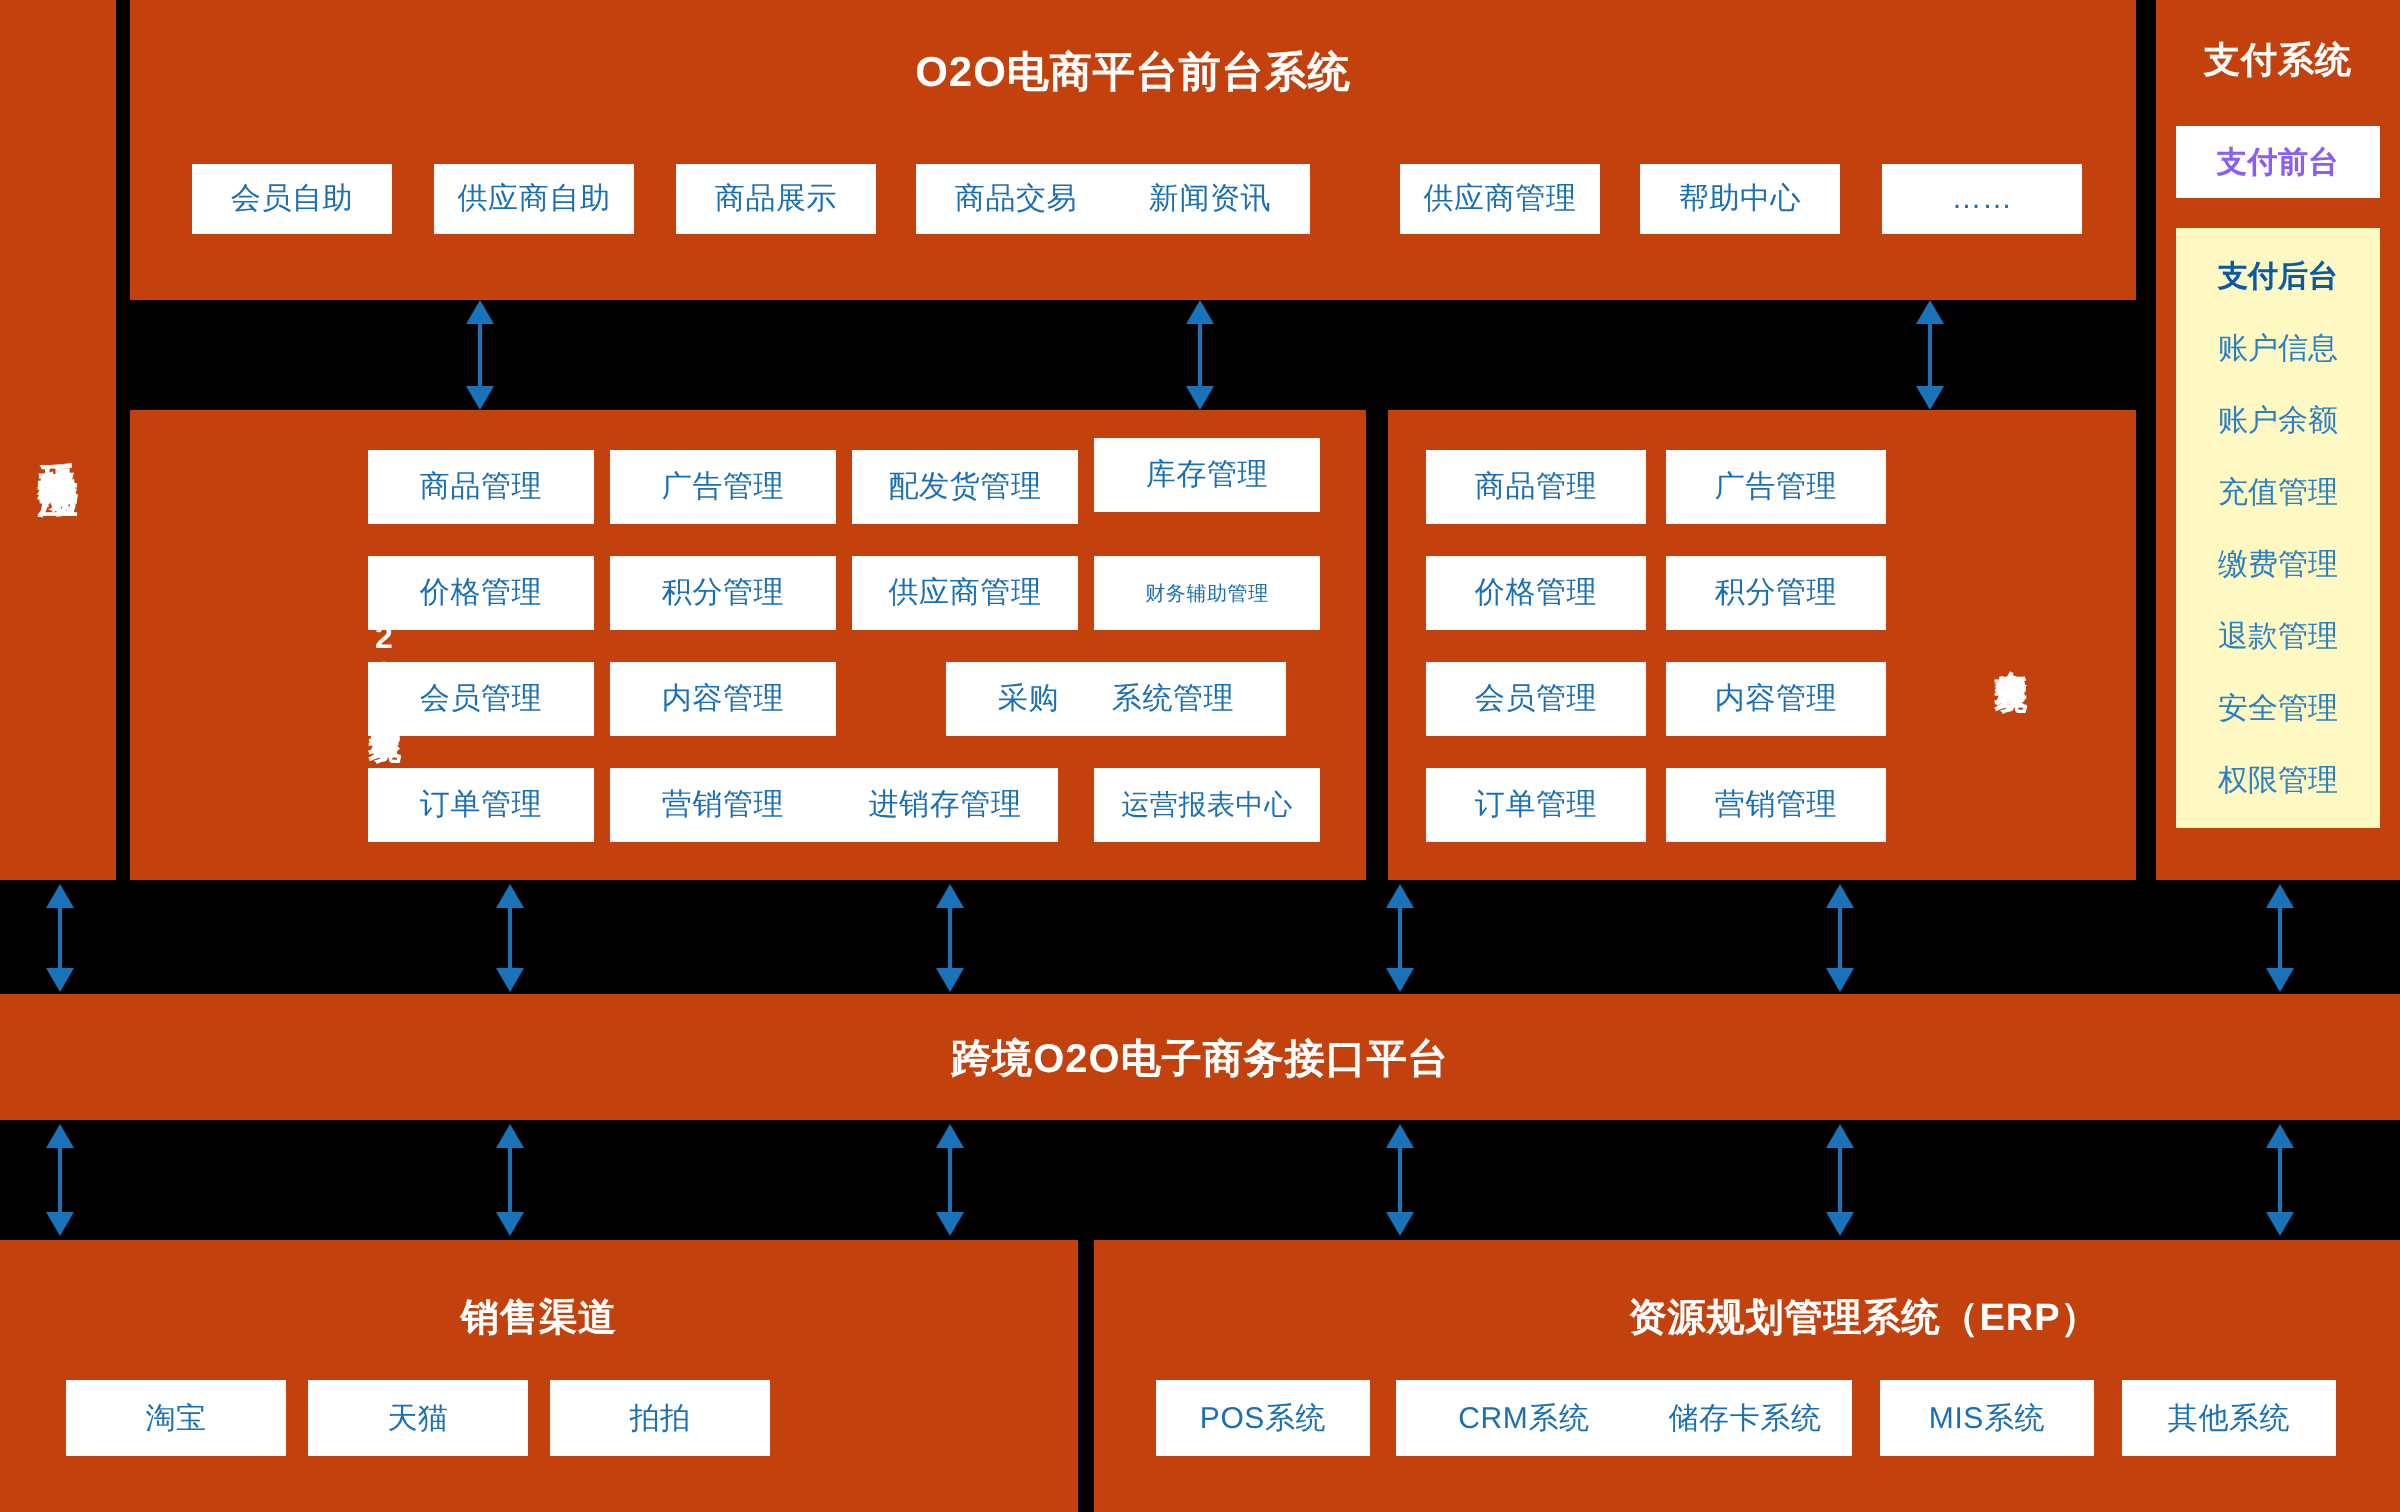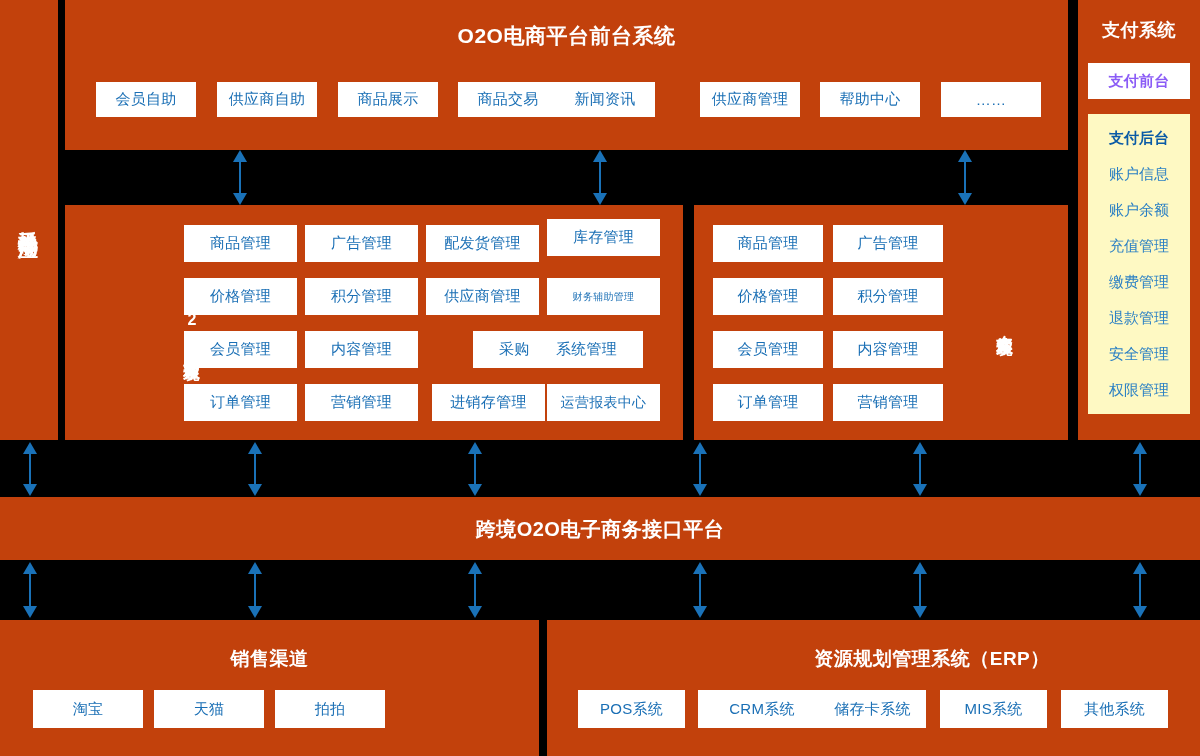--- a/index.html
+++ b/index.html
@@ -159,21 +159,21 @@
   <div class="chip" style="left:426px; top:278px; width:113px; height:37px;">供应商管理</div>
   <div class="chip" style="left:547px; top:278px; width:113px; height:37px; font-size:10px;">财务辅助管理</div>
 
   <div class="chip" style="left:184px; top:331px; width:113px; height:37px;">会员管理</div>
   <div class="chip" style="left:305px; top:331px; width:113px; height:37px;">内容管理</div>
   <div class="chip" style="left:426px; top:331px; width:113px; height:37px;margin-left:47px;">采购管理</div>
   <div class="chip" style="left:530px; top:331px; width:113px; height:37px;">系统管理</div>
 
   <div class="chip" style="left:184px; top:384px; width:113px; height:37px;">订单管理</div>
   <div class="chip" style="left:305px; top:384px; width:113px; height:37px;">营销管理</div>
-  <div class="chip" style="left:432px; top:384px; width:113px; height:37px;">进销存管理</div>
+  <div class="chip" style="left:416px; top:384px; width:113px; height:37px;">进销存管理</div>
   <div class="chip" style="left:547px; top:384px; width:113px; height:37px; font-size:14px;">运营报表中心</div>
 
   <div class="panel" style="left:694px; top:205px; width:374px; height:235px;">
     <div class="vlabel" style="left:288px; top:40px; width:44px; height:160px; font-size:16px; letter-spacing:1px;">仓库管理系统</div>
   </div>
   <div class="chip" style="left:713px; top:225px; width:110px; height:37px;">商品管理</div>
   <div class="chip" style="left:833px; top:225px; width:110px; height:37px;">广告管理</div>
   <div class="chip" style="left:713px; top:278px; width:110px; height:37px;">价格管理</div>
   <div class="chip" style="left:833px; top:278px; width:110px; height:37px;">积分管理</div>
   <div class="chip" style="left:713px; top:331px; width:110px; height:37px;">会员管理</div>

